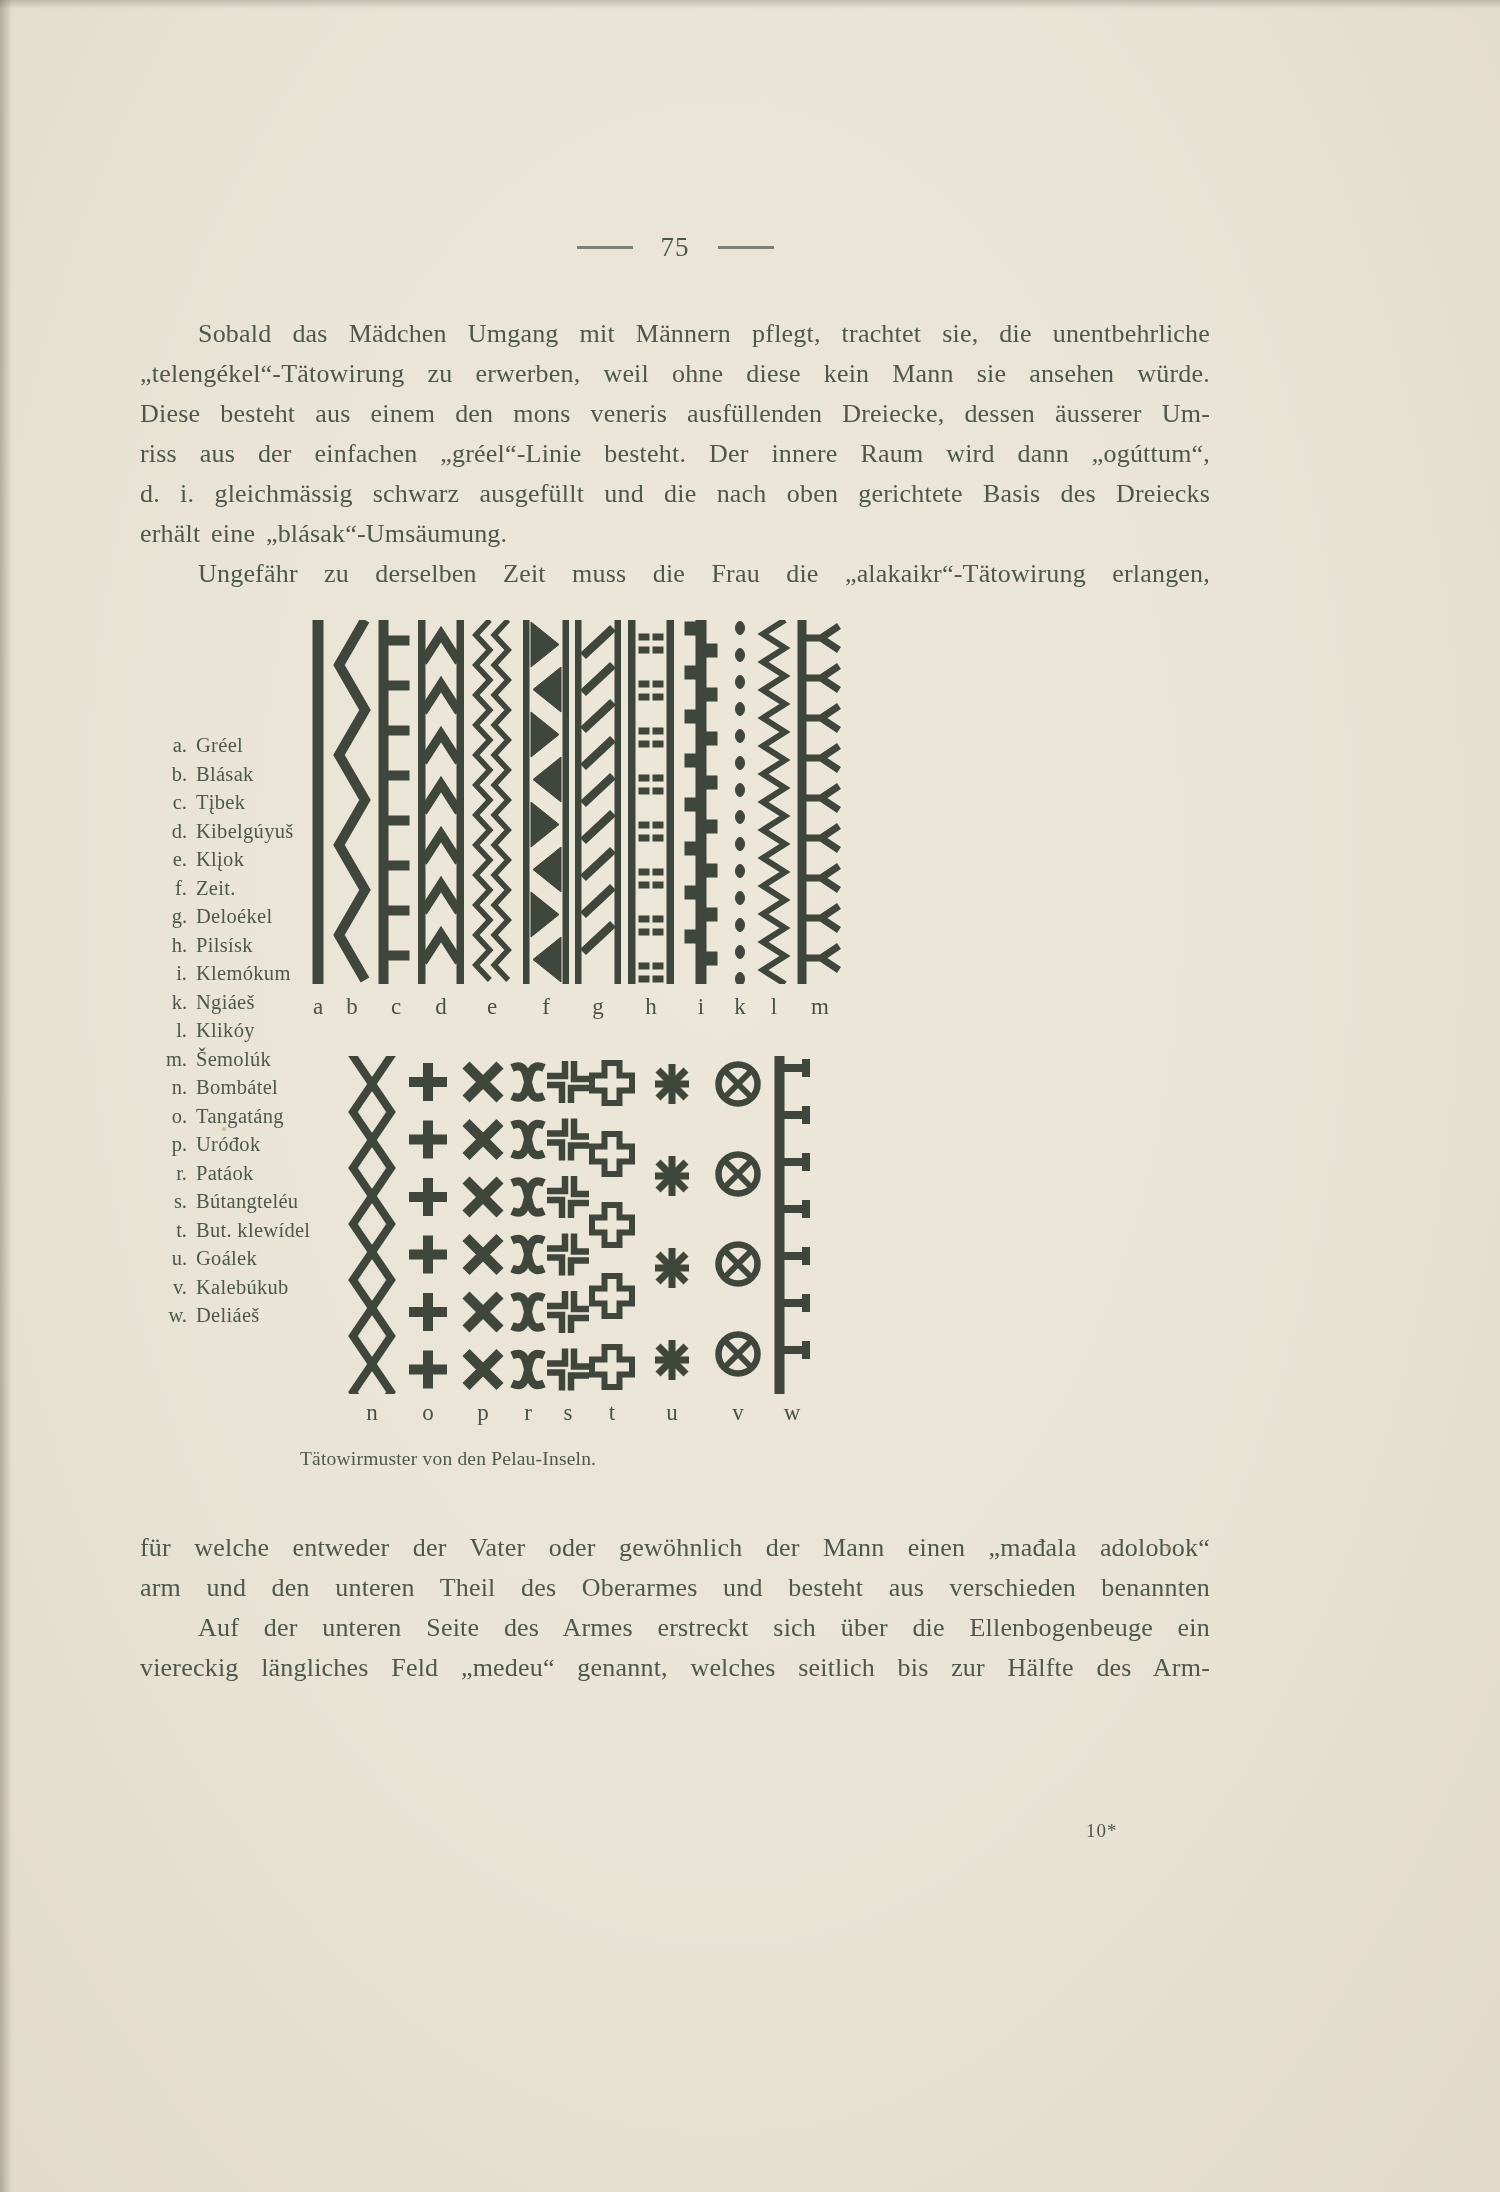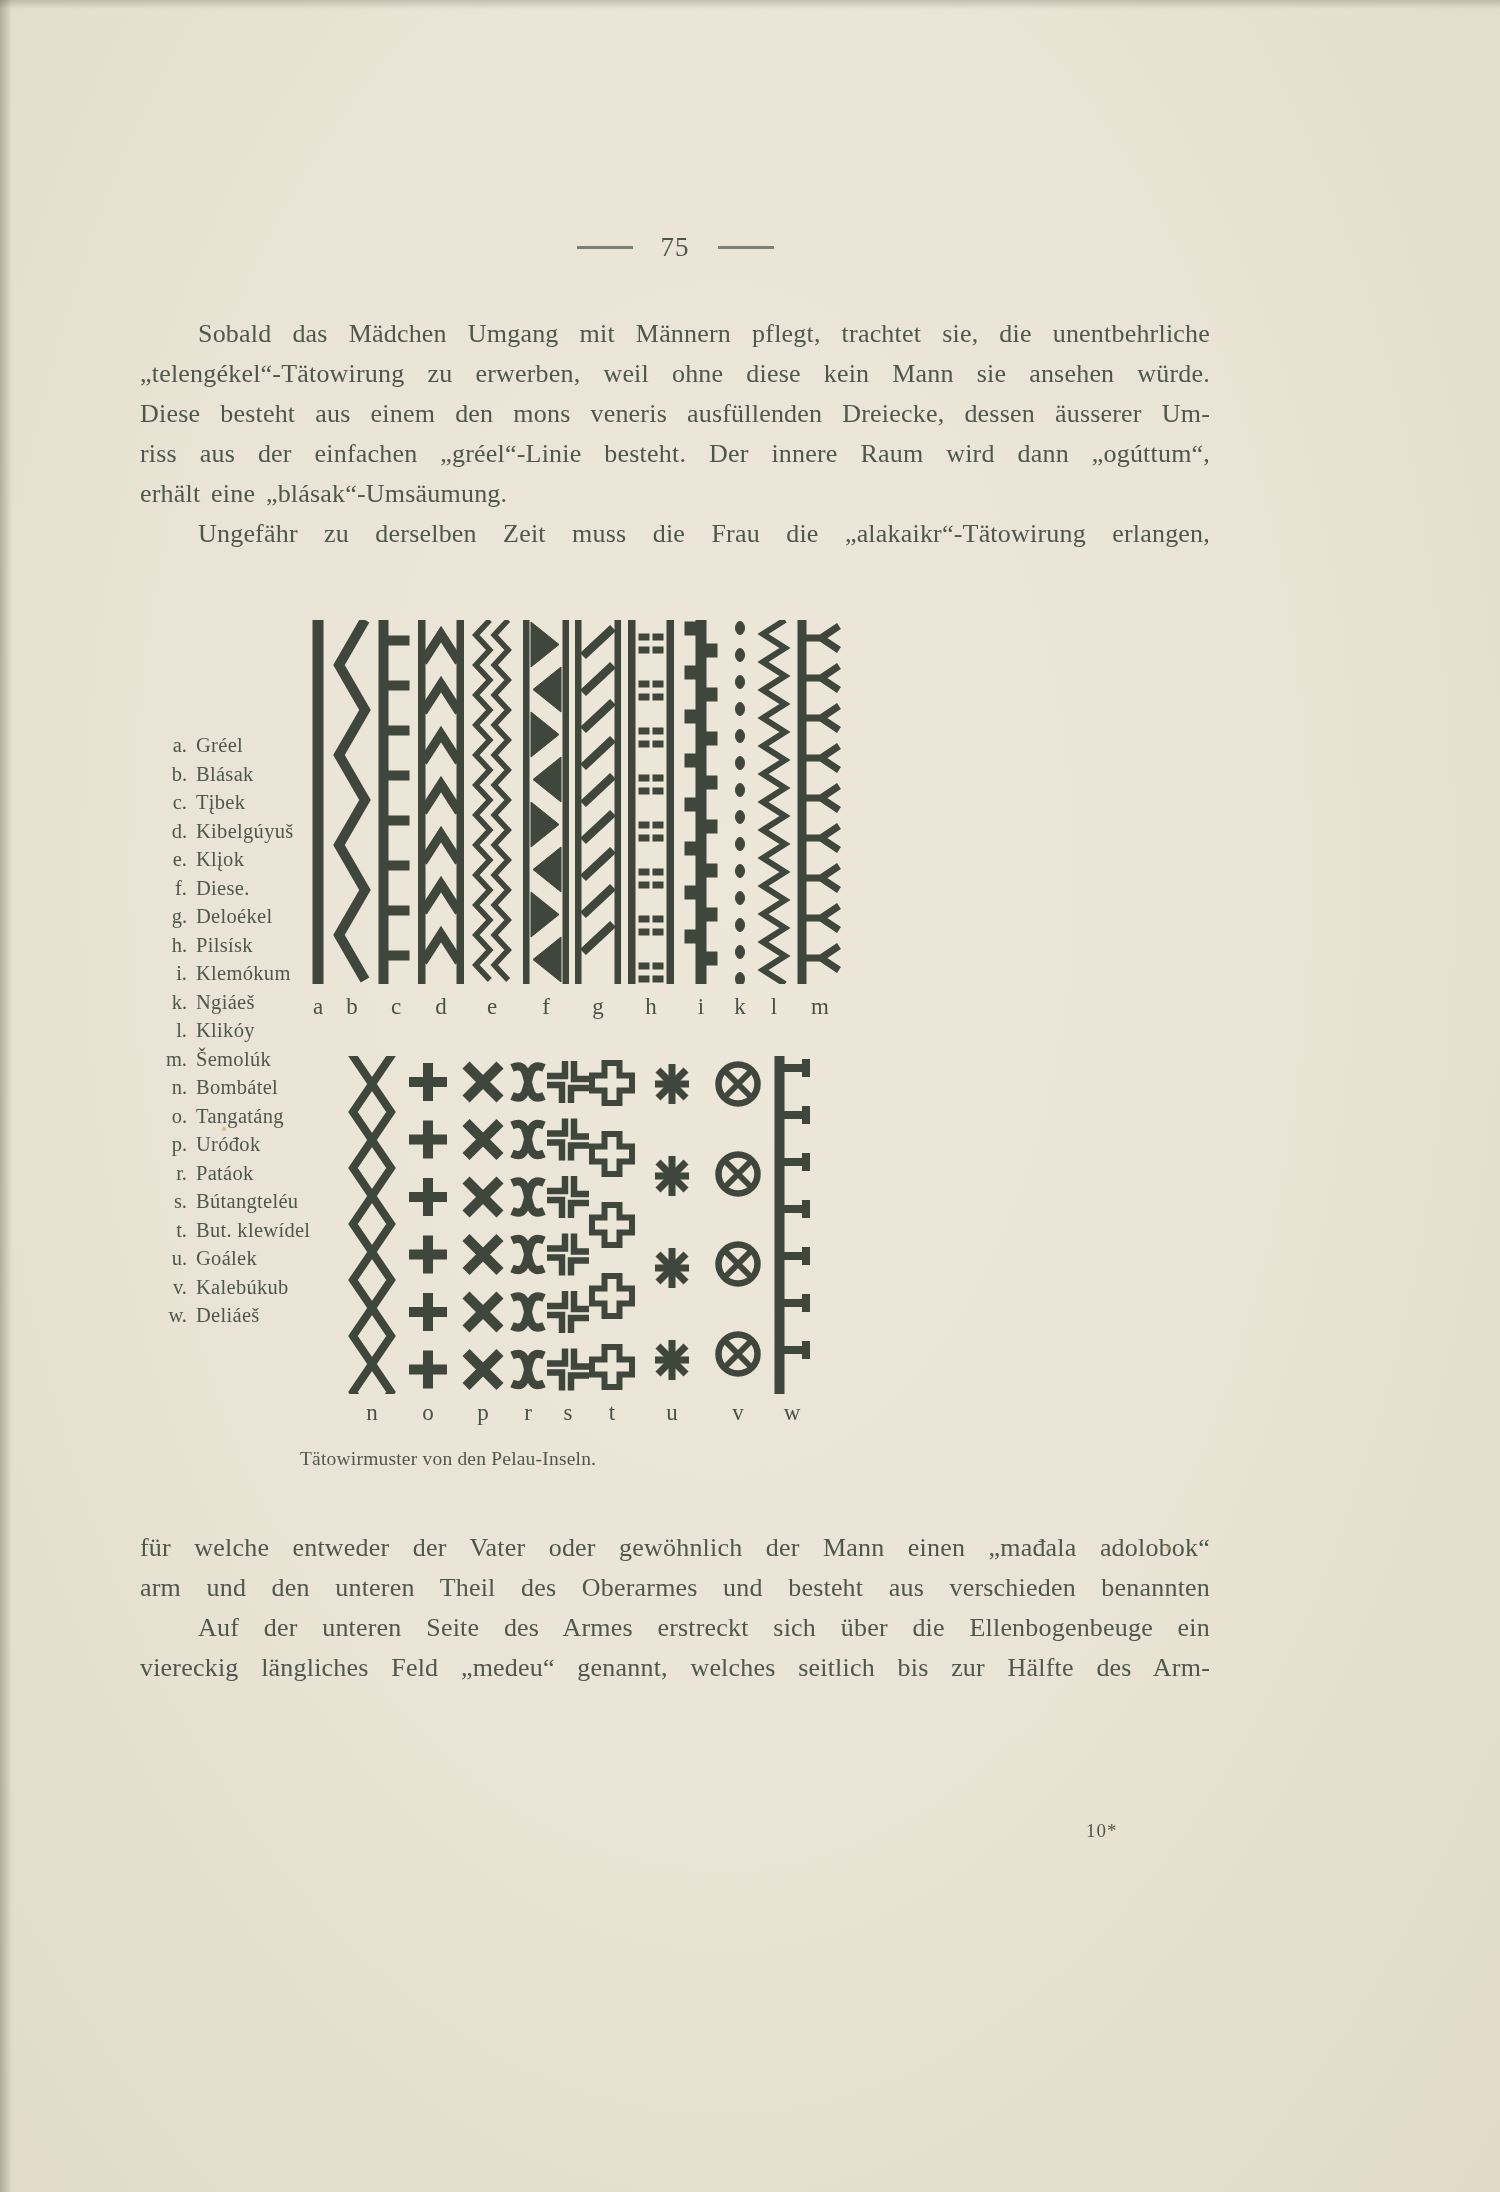--- a/index.html
+++ b/index.html
@@ -53,20 +53,21 @@
   <span class="rule"></span>
   <span class="num">75</span>
   <span class="rule"></span>
 </div>
 
 <div id="text-top" class="textblock" style="top:314px">
     <div class="tline j ind">Sobald das Mädchen Umgang mit Männern pflegt, trachtet sie, die unentbehrliche</div>
     <div class="tline j">„telengékel“-Tätowirung zu erwerben, weil ohne diese kein Mann sie ansehen würde.</div>
     <div class="tline j">Diese besteht aus einem den mons veneris ausfüllenden Dreiecke, dessen äusserer Um-</div>
     <div class="tline j">riss aus der einfachen „gréel“-Linie besteht.  Der innere Raum wird dann „ogúttum“,</div>
+    <div class="tline j">d. i. gleichmässig schwarz ausgefüllt und die nach oben gerichtete Basis des Dreiecks</div>
     <div class="tline">erhält eine „blásak“-Umsäumung.</div>
     <div class="tline j ind">Ungefähr zu derselben Zeit muss die Frau die „alakaikr“-Tätowirung erlangen,</div>
   </div>
 
 <div>
   <div id="legend" class="legend">
       <div class="legend-row">
         <span class="legend-key">a.</span>
         <span class="legend-name">Gréel</span>
       </div>
@@ -81,21 +82,21 @@
       <div class="legend-row">
         <span class="legend-key">d.</span>
         <span class="legend-name">Kibelgúyuš</span>
       </div>
       <div class="legend-row">
         <span class="legend-key">e.</span>
         <span class="legend-name">Klįok</span>
       </div>
       <div class="legend-row">
         <span class="legend-key">f.</span>
-        <span class="legend-name">Diese.</span>
+        <span class="legend-name">Zeit.</span>
       </div>
       <div class="legend-row">
         <span class="legend-key">g.</span>
         <span class="legend-name">Deloékel</span>
       </div>
       <div class="legend-row">
         <span class="legend-key">h.</span>
         <span class="legend-name">Pilsísk</span>
       </div>
       <div class="legend-row">

